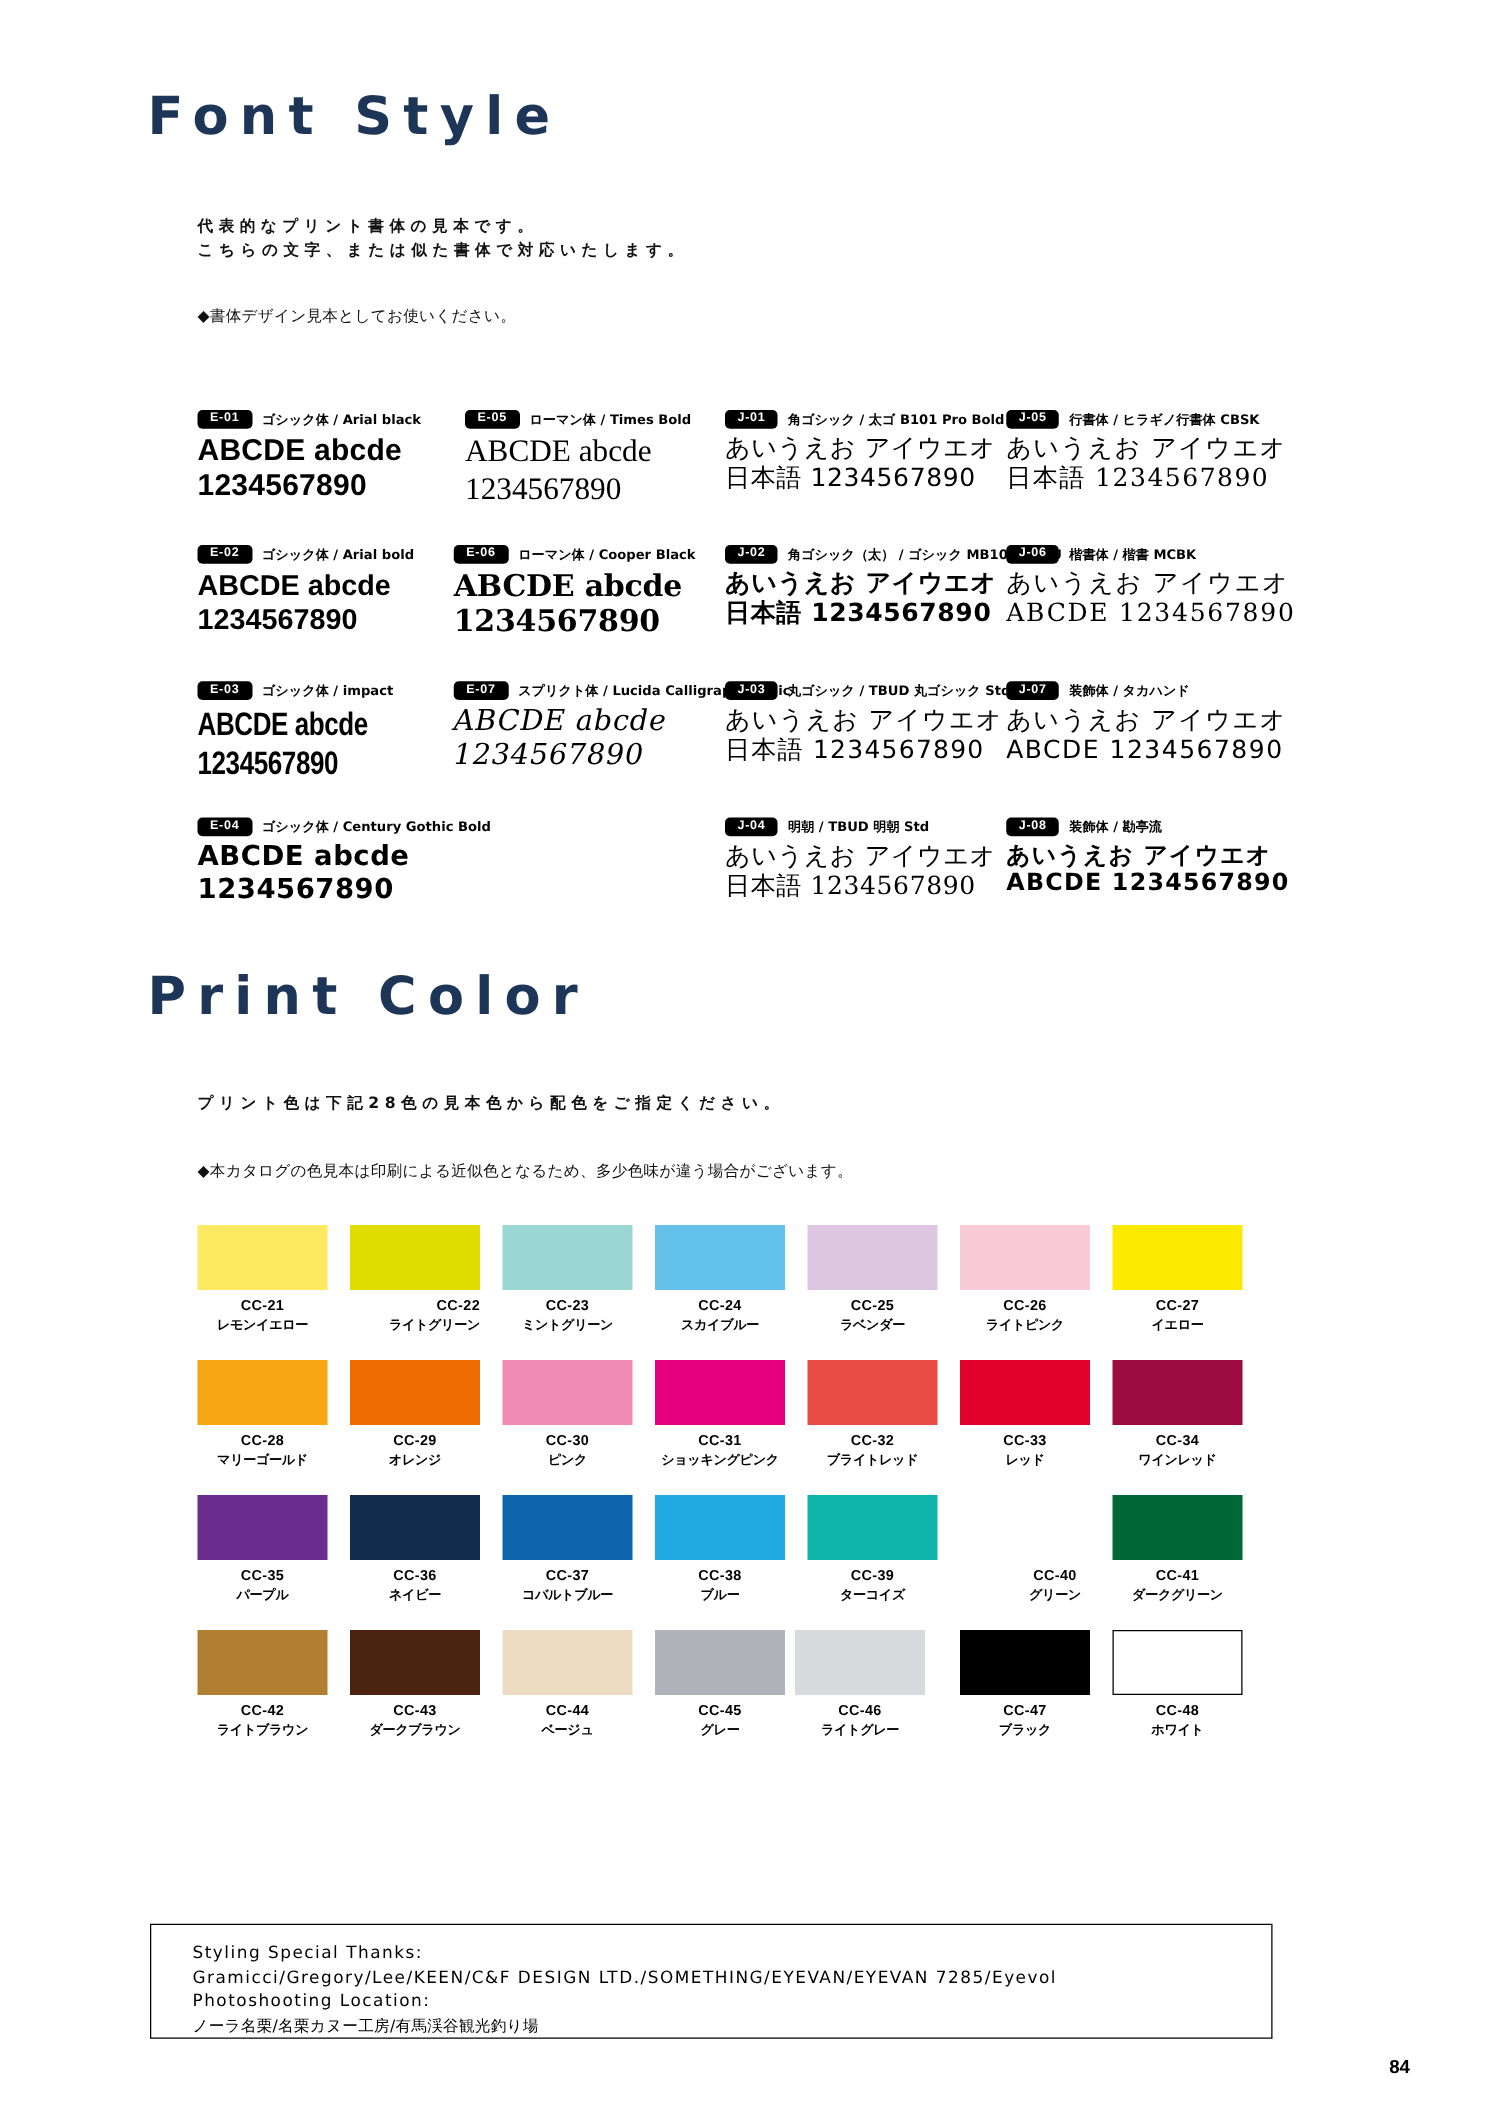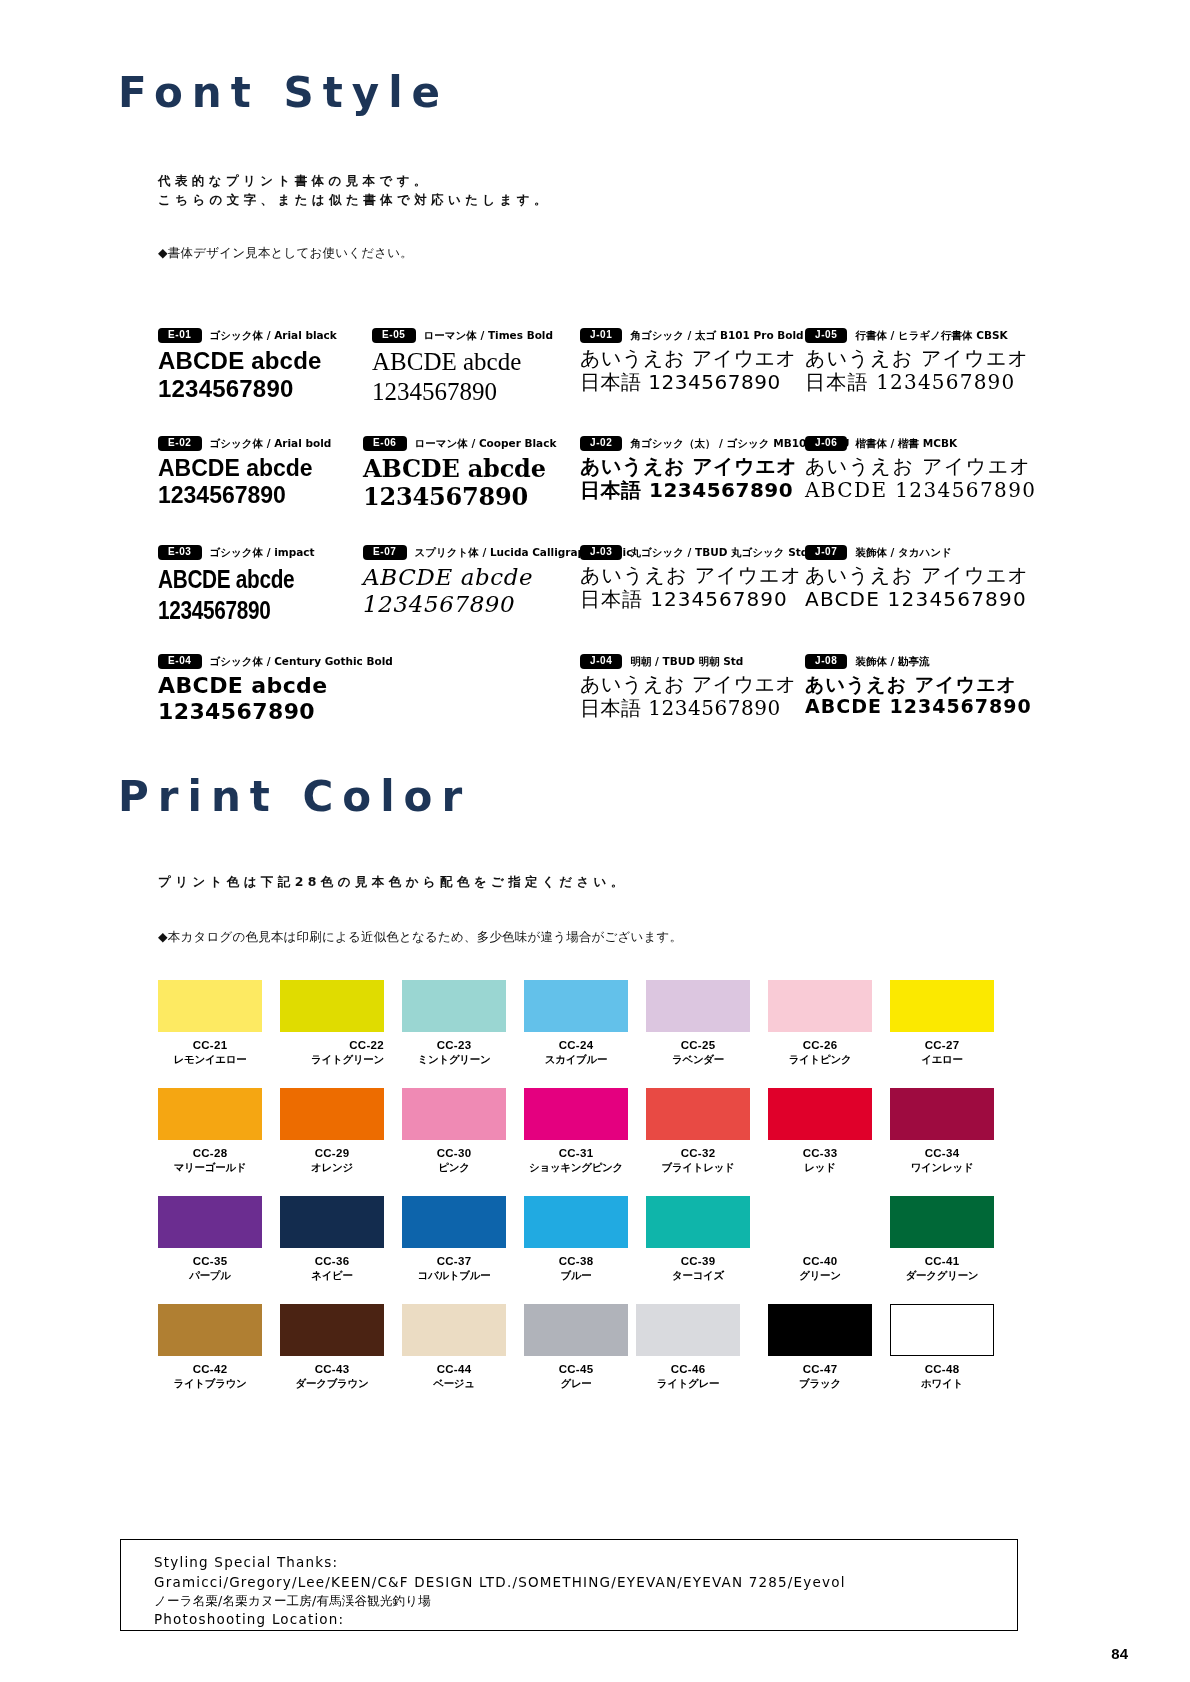--- a/index.html
+++ b/index.html
@@ -424,21 +424,21 @@
         <div class="color-cell" style="left: 366px;">
           <div class="swatch" style="background: rgb(33, 170, 225);"></div>
           <div class="sw-code">CC-38</div>
           <div class="sw-name">ブルー</div>
         </div>
         <div class="color-cell" style="left: 488px;">
           <div class="swatch" style="background: rgb(15, 181, 170);"></div>
           <div class="sw-code">CC-39</div>
           <div class="sw-name">ターコイズ</div>
         </div>
-        <div class="color-cell" style="left: 610px;">
+        <div class="color-cell" style="left: 634px;">
           <div class="swatch"></div>
           <div class="sw-code">CC-40</div>
           <div class="sw-name">グリーン</div>
         </div>
         <div class="color-cell" style="left: 732px;">
           <div class="swatch" style="background: rgb(0, 104, 55);"></div>
           <div class="sw-code">CC-41</div>
           <div class="sw-name">ダークグリーン</div>
         </div>
       </div>
@@ -477,19 +477,19 @@
           <div class="swatch bordered" style="background: rgb(255, 255, 255);"></div>
           <div class="sw-code">CC-48</div>
           <div class="sw-name">ホワイト</div>
         </div>
       </div>
     </div>
 
   <div id="credits-box">
     <div class="credit-line">Styling Special Thanks:</div>
     <div class="credit-line">Gramicci/Gregory/Lee/KEEN/C&amp;F DESIGN LTD./SOMETHING/EYEVAN/EYEVAN 7285/Eyevol</div>
+    <div class="credit-line">Photoshooting Location:</div>
     <div class="credit-line jp">ノーラ名栗/名栗カヌー工房/有馬渓谷観光釣り場</div>
-    <div class="credit-line">Photoshooting Location:</div>
   </div>
 
   <div id="page-number">84</div>
 
 </div>
 
 </body></html>

